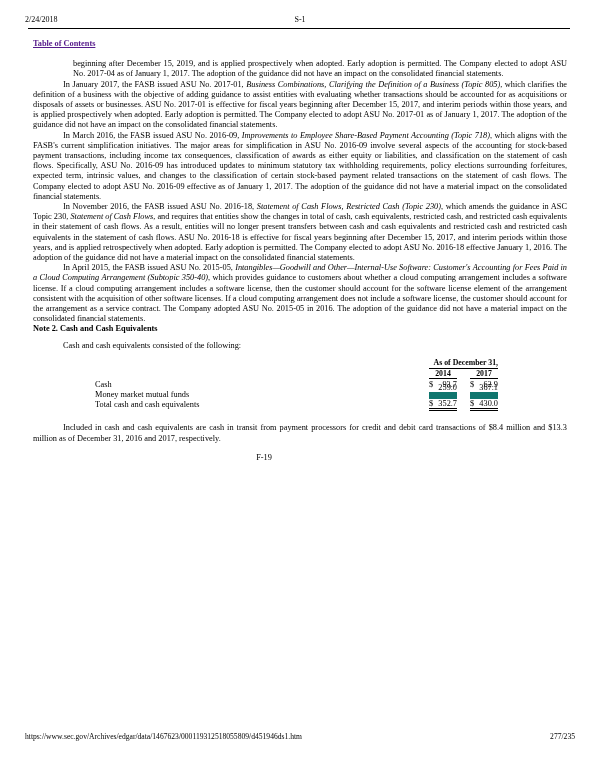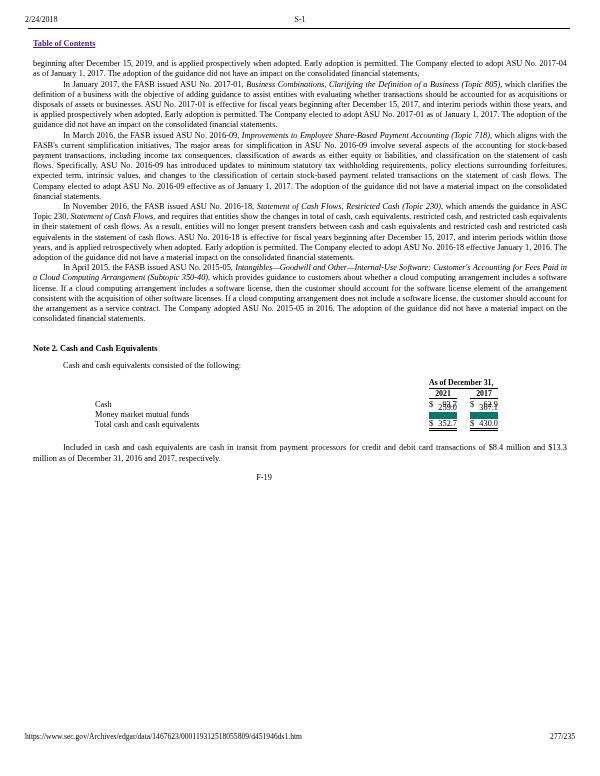--- a/index.html
+++ b/index.html
@@ -18,31 +18,31 @@
   .print-footer { position:absolute; bottom:13px; left:25px; right:25px; height:11px; font-size:7.6px; }
   .pf-left { position:absolute; left:0; top:0; }
   .pf-right { position:absolute; right:0; top:0; }
 
   
   .content { position:absolute; top:39px; left:33px; width:534px; font-size:8.3px; line-height:10.2px; }
   .toc-link { color:#551A8B; text-decoration:underline; font-weight:bold; font-size:8.3px; cursor:pointer; }
   .toc-wrap { margin-bottom:10px; }
   .para { text-align:justify; }
   .para.indent { text-indent:30px; }
-  .para:first-of-type { margin-top:9px; }
-  .note-heading { font-weight:bold; margin-top:20px; }
+  .para:first-of-type { margin-top:9px;margin-left:40px; }
+  .note-heading { font-weight:bold; }
   .note-intro { margin-top:6px; text-indent:30px; }
 
   
   .ctable { margin-top:7px; margin-left:62px; width:403px; font-size:8.3px; line-height:9.8px; }
   .trow { display:flex; align-items:flex-end; }
   .tlabel { flex:1 1 auto; }
   .tcell { width:28px; flex:0 0 auto; display:flex; justify-content:space-between; position:relative; }
   .tgap { width:13px; flex:0 0 auto; }
-  .tgroup { width:69px; flex:0 0 auto; text-align:left; font-weight:bold; border-bottom:1px solid #000; font-size:7.8px;margin-left:14px; }
+  .tgroup { width:69px; flex:0 0 auto; text-align:right; font-weight:bold; border-bottom:1px solid #000; font-size:7.8px;margin-left:14px; }
   .ycell { display:block; text-align:center; font-weight:bold; border-bottom:1px solid #000; font-size:7.8px; }
   .trow.body-row { height:10px; }
   .tcell.rule-single { border-bottom:7px solid #0f766e; }
   .tcell.rule-double { border-bottom:1px solid #000; }
   .tcell.rule-double::after { content:""; position:absolute; left:0; right:0; bottom:-2.5px; border-top:1px solid #000; }
 
   .closing { margin-top:14px; }
   .fpage { margin-top:9px; text-align:center; margin-right:72px; }
 </style>
 </head>
@@ -73,21 +73,21 @@
     <div class="note-heading">Note 2. Cash and Cash Equivalents</div>
     <div class="note-intro">Cash and cash equivalents consisted of the following:</div>
 
     <div class="ctable">
       <div class="trow">
         <div class="tlabel"></div>
         <div class="tgroup">As of December 31,</div>
       </div>
       <div class="trow">
         <div class="tlabel"></div>
-        <div class="tcell ycell">2021</div>
+        <div class="tcell ycell">2014</div>
         <div class="tgap"></div>
         <div class="tcell ycell">2017</div>
       </div>
       <div>
           <div class="trow body-row">
             <div class="tlabel">Cash</div>
             <div class="tcell">
               <span>$</span>
               <span>93.7</span>
             </div>

